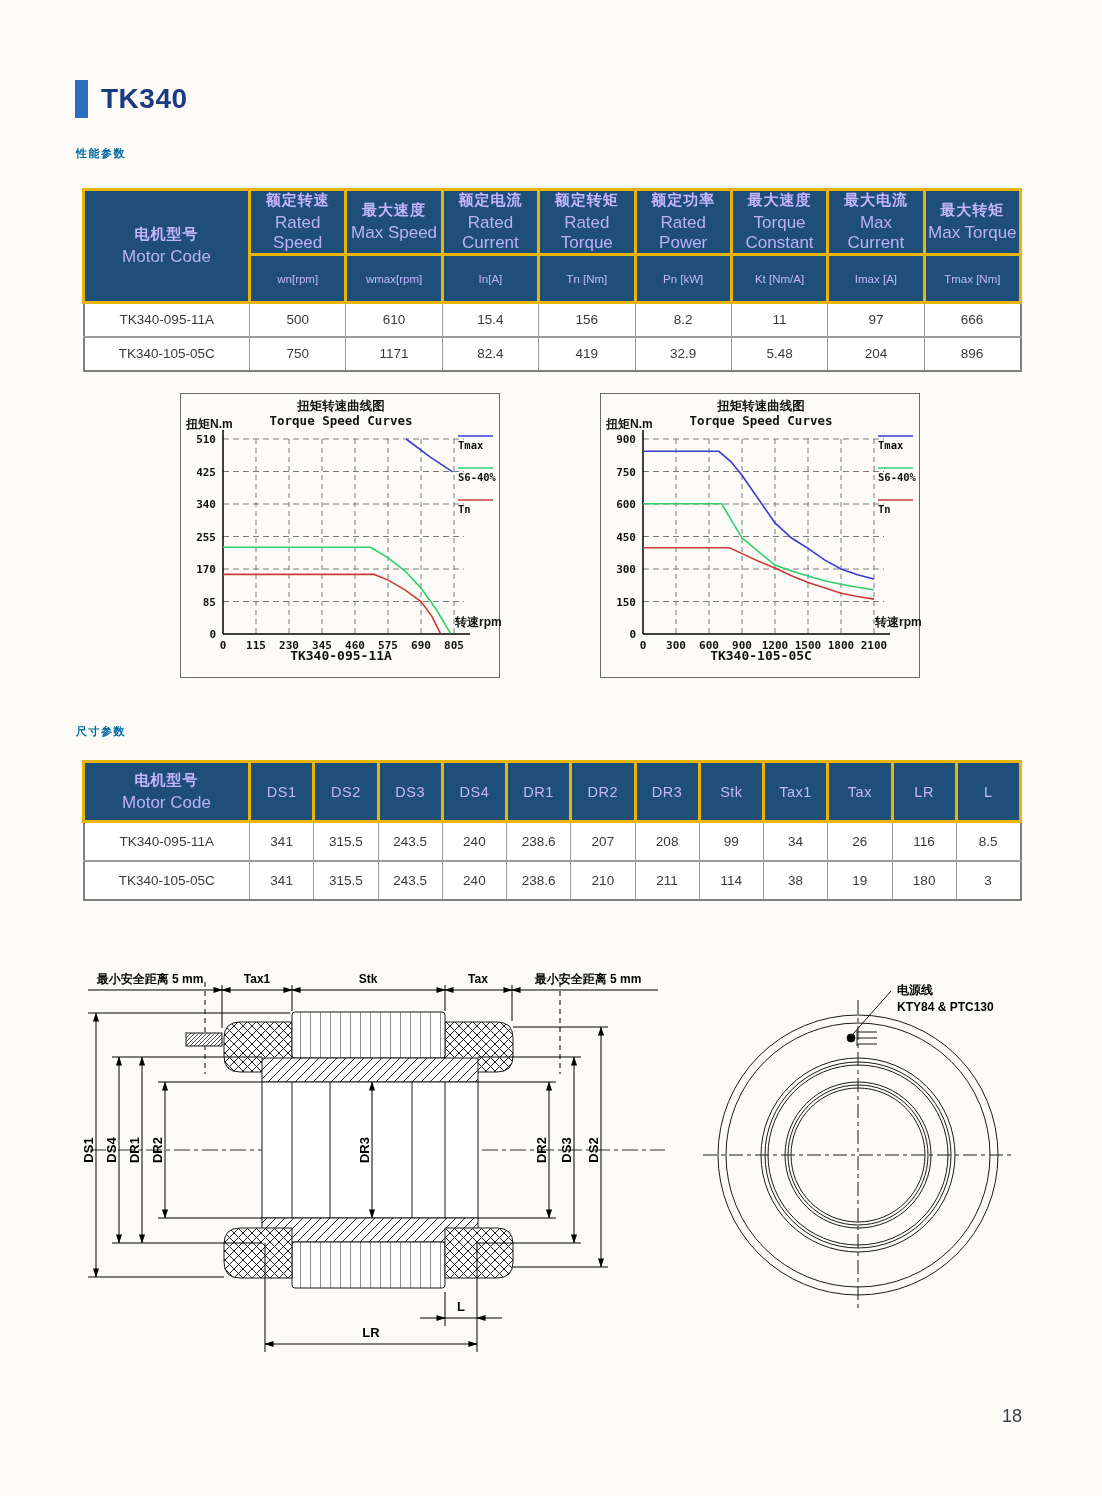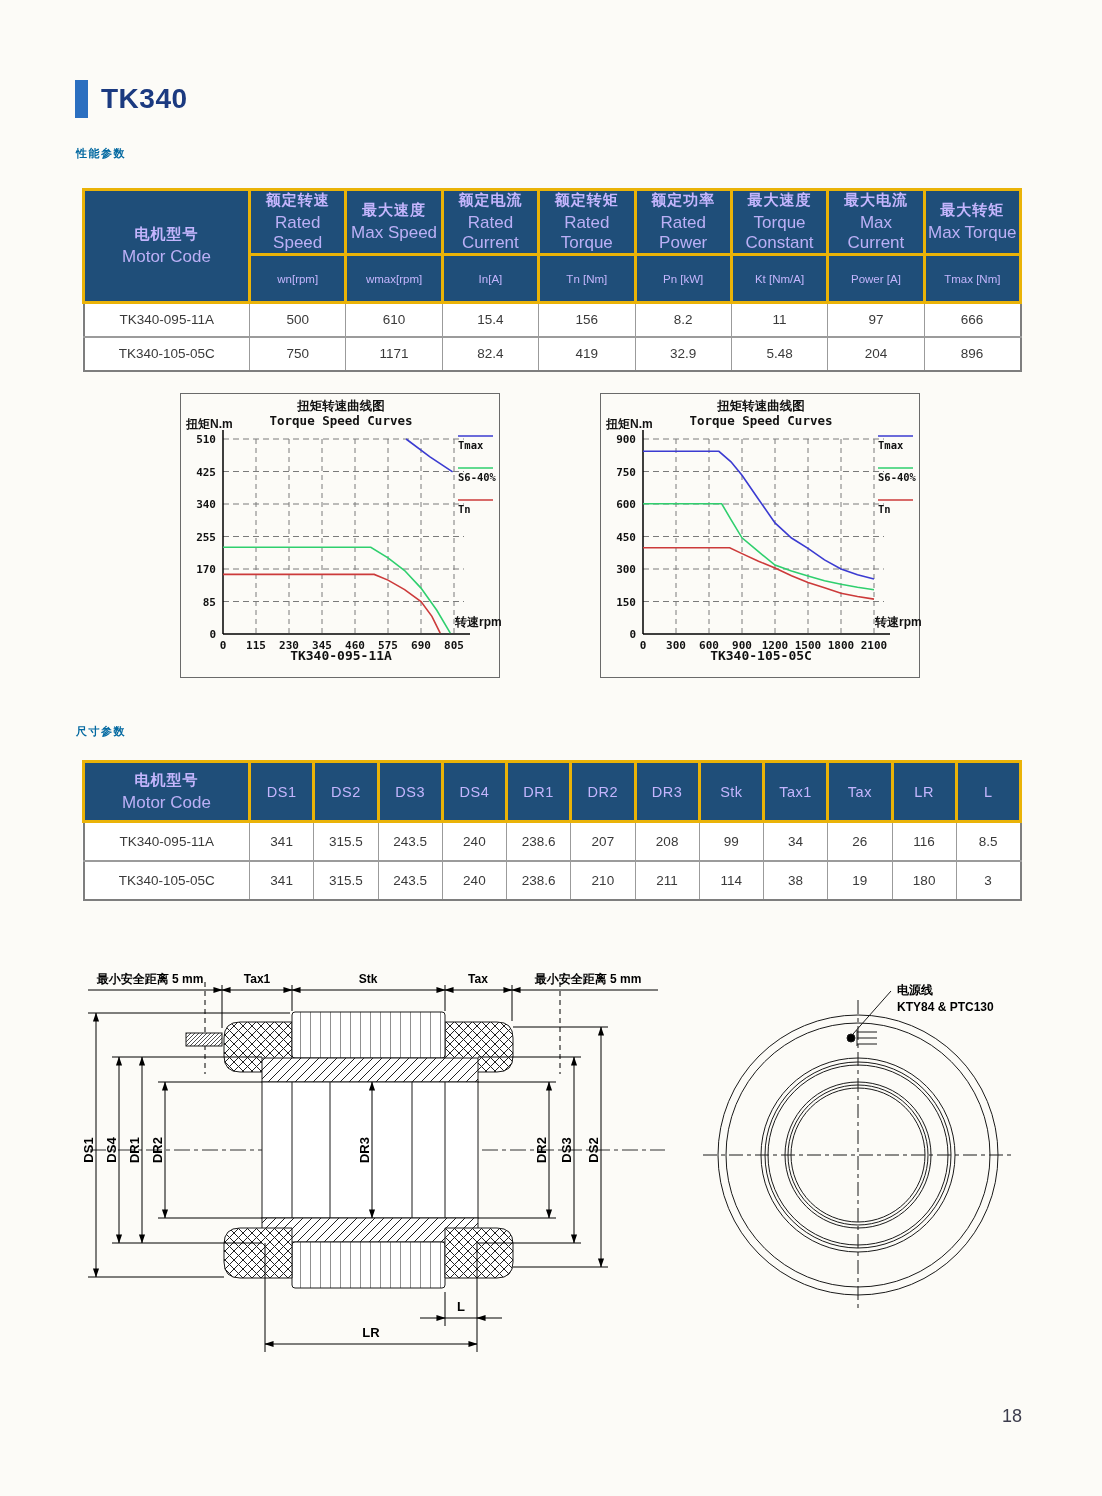--- a/index.html
+++ b/index.html
@@ -105,21 +105,21 @@
             <div class="en">Max Torque</div>
           </th>
         </tr>
         <tr>
           <th class="unit">wn[rpm]</th>
           <th class="unit">wmax[rpm]</th>
           <th class="unit">In[A]</th>
           <th class="unit">Tn [Nm]</th>
           <th class="unit">Pn [kW]</th>
           <th class="unit">Kt [Nm/A]</th>
-          <th class="unit">Power [A]</th>
+          <th class="unit">Imax [A]</th>
           <th class="unit">Tmax [Nm]</th>
         </tr>
       </thead>
       <tbody>
         <tr>
           <td class="code">TK340-095-11A</td>
           <td>500</td>
           <td>610</td>
           <td>15.4</td>
           <td>156</td>

